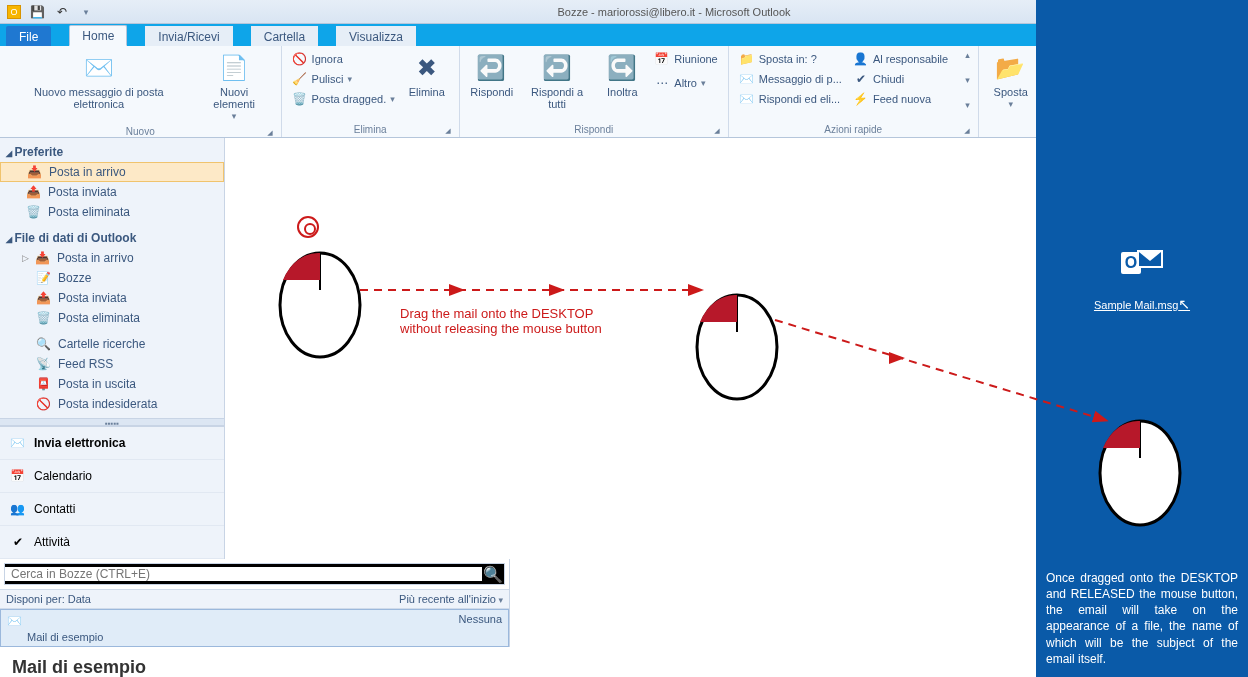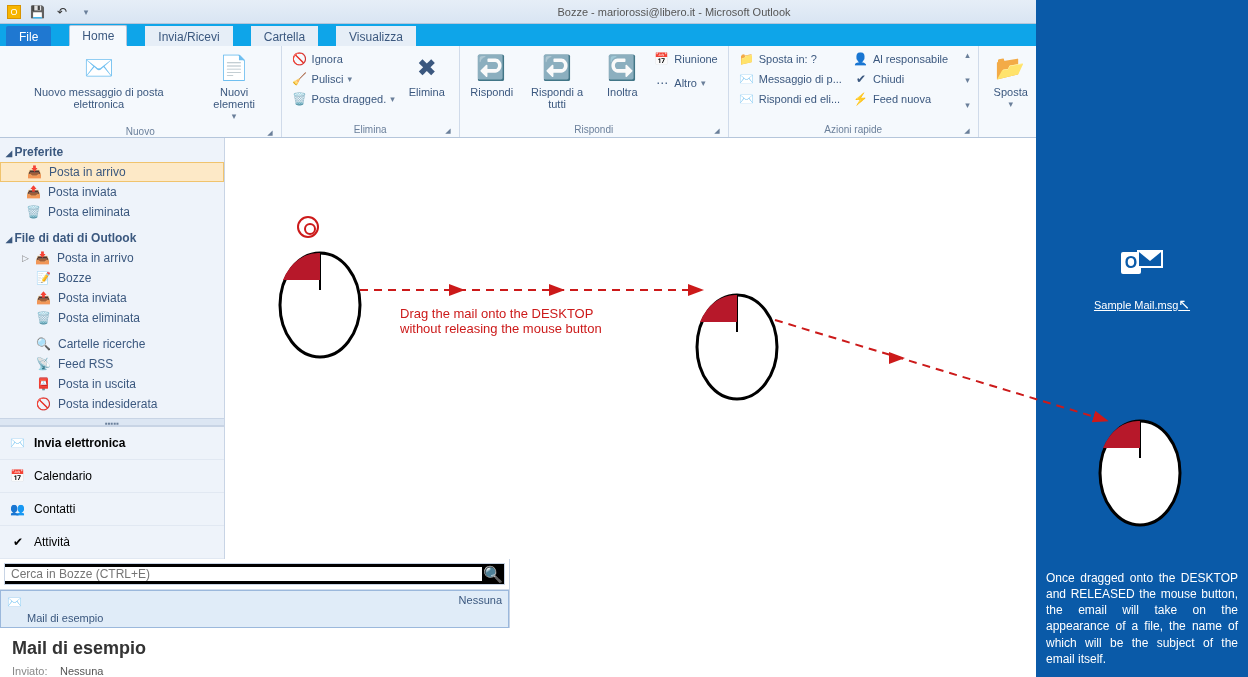--- a/index.html
+++ b/index.html
@@ -330,20 +330,24 @@
     </div>
   </div>
 
   <div class="middle">
     <div class="search-row">
       <div class="search-box">
         <input placeholder="Cerca in Bozze (CTRL+E)" style="">
         <span class="mag">🔍</span>
       </div>
     </div>
+    <div class="arrange-row">
+      <span>Disponi per: Data</span>
+      <span class="drop-arrow">Più recente all'inizio</span>
+    </div>
     <div class="msg-row">
       <span class="ic-s">✉️</span>
       <span class="date">Nessuna</span>
       <div class="subj">Mail di esempio</div>
     </div>
   </div>
 
   <div class="reading">
     <div class="r-header">Mail di esempio</div>
     <div class="r-meta">

